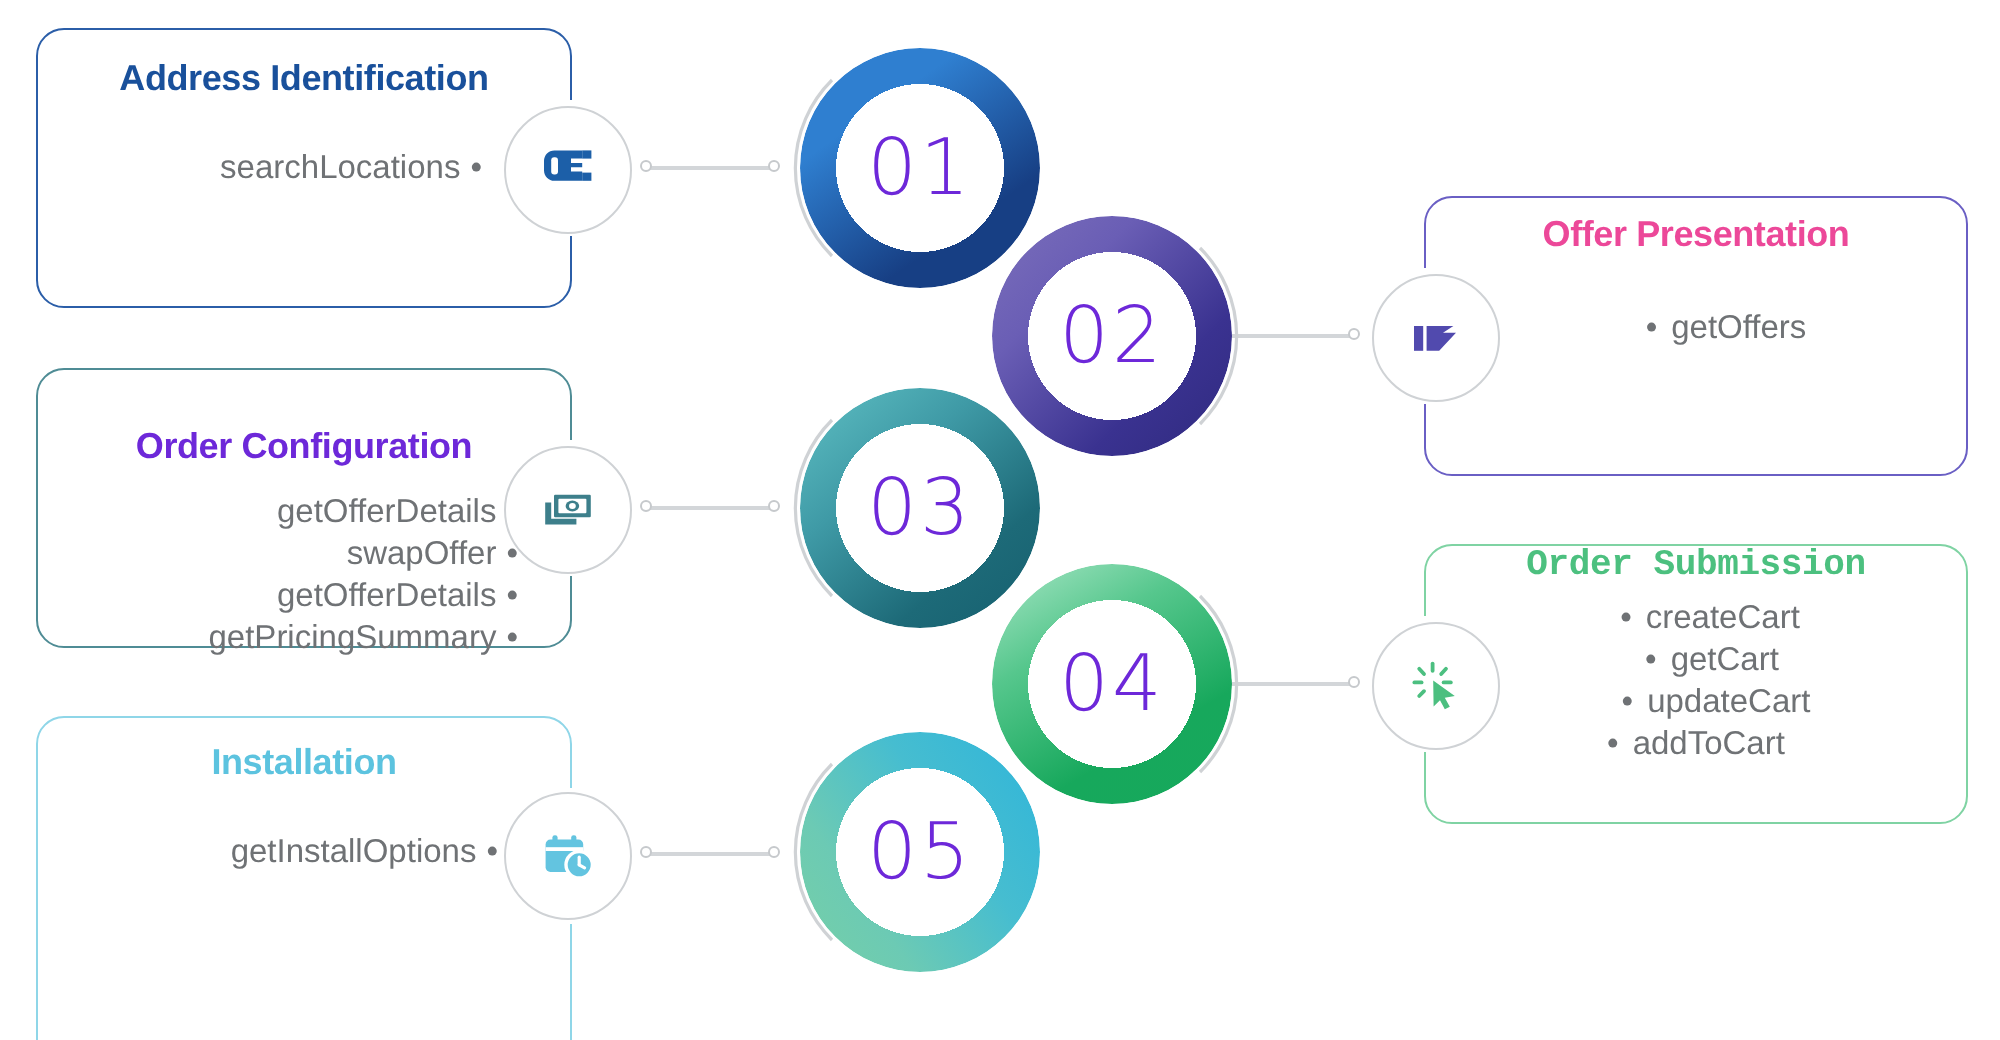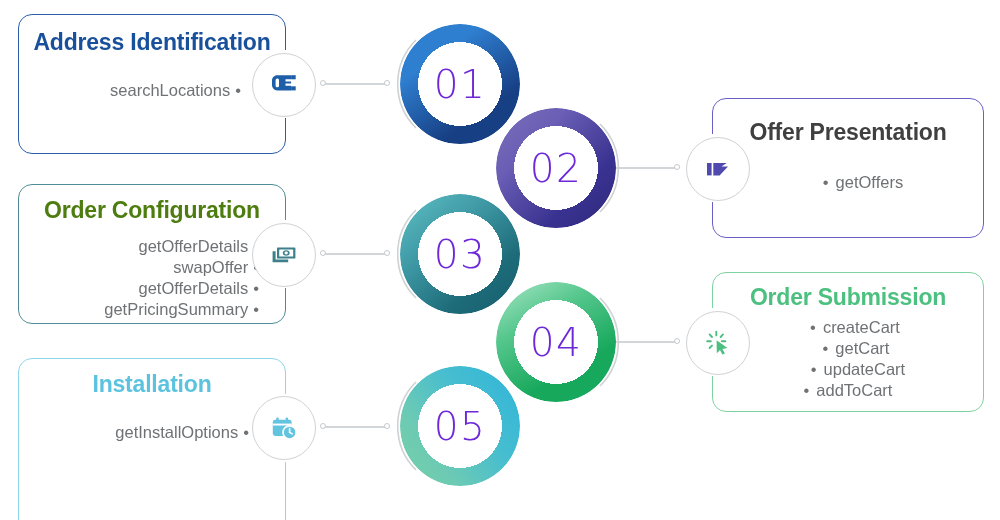--- a/index.html
+++ b/index.html
@@ -21,21 +21,21 @@
   
   .card {
     position: absolute;
     box-sizing: border-box;
     border: 1.6px solid #2b5ea8;
     border-radius: 14px;
     background: #ffffff;
   }
   .card-title {
     font-weight: bold;
-    font-size: 23px;
+    font-size: 18px;
     letter-spacing: -0.2px;
     white-space: nowrap;
   }
   .card-list {
     list-style: none;
     margin: 0;
     padding: 0;
     color: #6f7275;
     font-size: 16.5px;
     line-height: 1.28;
@@ -148,21 +148,21 @@
 
   <div class="ring-wrap" style="left:400px; top:24px;">
     <svg class="arc" width="160" height="160" viewBox="0 0 160 160" style="left:-20px; top:-20px;">
       <path d="M 36 36 A 62 62 0 0 0 36 124" fill="none" stroke="#cfd2d5" stroke-width="1.6"></path>
     </svg>
     <div class="ring" style="background:linear-gradient(145deg,#2f7fd0 0%,#2f7fd0 28%,#173f84 72%,#173f84 100%);"></div>
     <div class="ring-num">01</div>
   </div>
 
   <div class="card card-right" style="left:712px; top:98px; width:272px; height:140px; border-color:#6a5fc4;">
-    <div class="card-title" style="color:#404040; margin-top:20px;text-align:center;">Offer Presentation</div>
+    <div class="card-title" style="color:#ec4899; margin-top:8px;text-align:center;">Offer Presentation</div>
     <ul class="card-list" style="margin-top:26px; padding-left:30px;">
       <li><span class="bullet">•</span><span>getOffers</span></li>
     </ul>
   </div>
   <div class="notch" style="left:706px; top:134px; width:14px; height:68px;"></div>
 
   <div class="icon-bubble" style="left:686px; top:137px;">
     <svg width="28" height="26" viewBox="0 0 28 26">
       <rect x="3" y="7" width="4.6" height="12.4" fill="#514aae"></rect>
       <path fill="#514aae" d="M9.3 7h13.4l-5.2 3.4h6.5L15.6 19.4H9.3z"></path>
@@ -176,21 +176,21 @@
 
   <div class="ring-wrap" style="left:496px; top:108px;">
     <svg class="arc" width="160" height="160" viewBox="0 0 160 160" style="left:-20px; top:-20px;">
       <path d="M 124 36 A 62 62 0 0 1 124 124" fill="none" stroke="#cfd2d5" stroke-width="1.6"></path>
     </svg>
     <div class="ring" style="background:linear-gradient(135deg,#7b6fbb 0%,#6a5eb5 30%,#3a3290 70%,#2f2a7e 100%);"></div>
     <div class="ring-num">02</div>
   </div>
 
   <div class="card card-left" style="left:18px; top:184px; width:268px; height:140px; border-color:#4f8c95;">
-    <div class="card-title" style="color:#4d7c0f; margin-top:12px;">Order Configuration</div>
+    <div class="card-title" style="color:#6d28d9; margin-top:28px;">Order Configuration</div>
     <ul class="card-list" style="margin-top:12px; padding-right:26px;">
       <li><span>getOfferDetails</span><span class="bullet">•</span></li>
       <li><span>swapOffer</span><span class="bullet">•</span></li>
       <li><span>getOfferDetails</span><span class="bullet">•</span></li>
       <li><span>getPricingSummary</span><span class="bullet">•</span></li>
     </ul>
   </div>
   <div class="notch" style="left:279px; top:220px; width:14px; height:68px;"></div>
 
   <div class="icon-bubble" style="left:252px; top:223px;">
@@ -210,21 +210,21 @@
 
   <div class="ring-wrap" style="left:400px; top:194px;">
     <svg class="arc" width="160" height="160" viewBox="0 0 160 160" style="left:-20px; top:-20px;">
       <path d="M 36 36 A 62 62 0 0 0 36 124" fill="none" stroke="#cfd2d5" stroke-width="1.6"></path>
     </svg>
     <div class="ring" style="background:linear-gradient(140deg,#5fc0c4 0%,#3f9aa6 35%,#1d6a78 72%,#16606f 100%);"></div>
     <div class="ring-num">03</div>
   </div>
 
   <div class="card card-right" style="left:712px; top:272px; width:272px; height:140px; border-color:#7fd3a3;">
-    <div class="card-title" style="color:#4cc07f; margin-top:11px;">Order Submission</div>
+    <div class="card-title" style="color:#4cc07f; margin-top:0;font-family:Liberation Mono, monospace;">Order Submission</div>
     <ul class="card-list" style="margin-top:6px;">
       <li style="padding-left:14px;"><span class="bullet">•</span><span>createCart</span></li>
       <li style="padding-left:16px;"><span class="bullet">•</span><span>getCart</span></li>
       <li style="padding-left:20px;"><span class="bullet">•</span><span>updateCart</span></li>
       <li style="padding-left:-2px;"><span class="bullet">•</span><span>addToCart</span></li>
     </ul>
   </div>
   <div class="notch" style="left:706px; top:308px; width:14px; height:68px;"></div>
 
   <div class="icon-bubble" style="left:686px; top:311px;">

